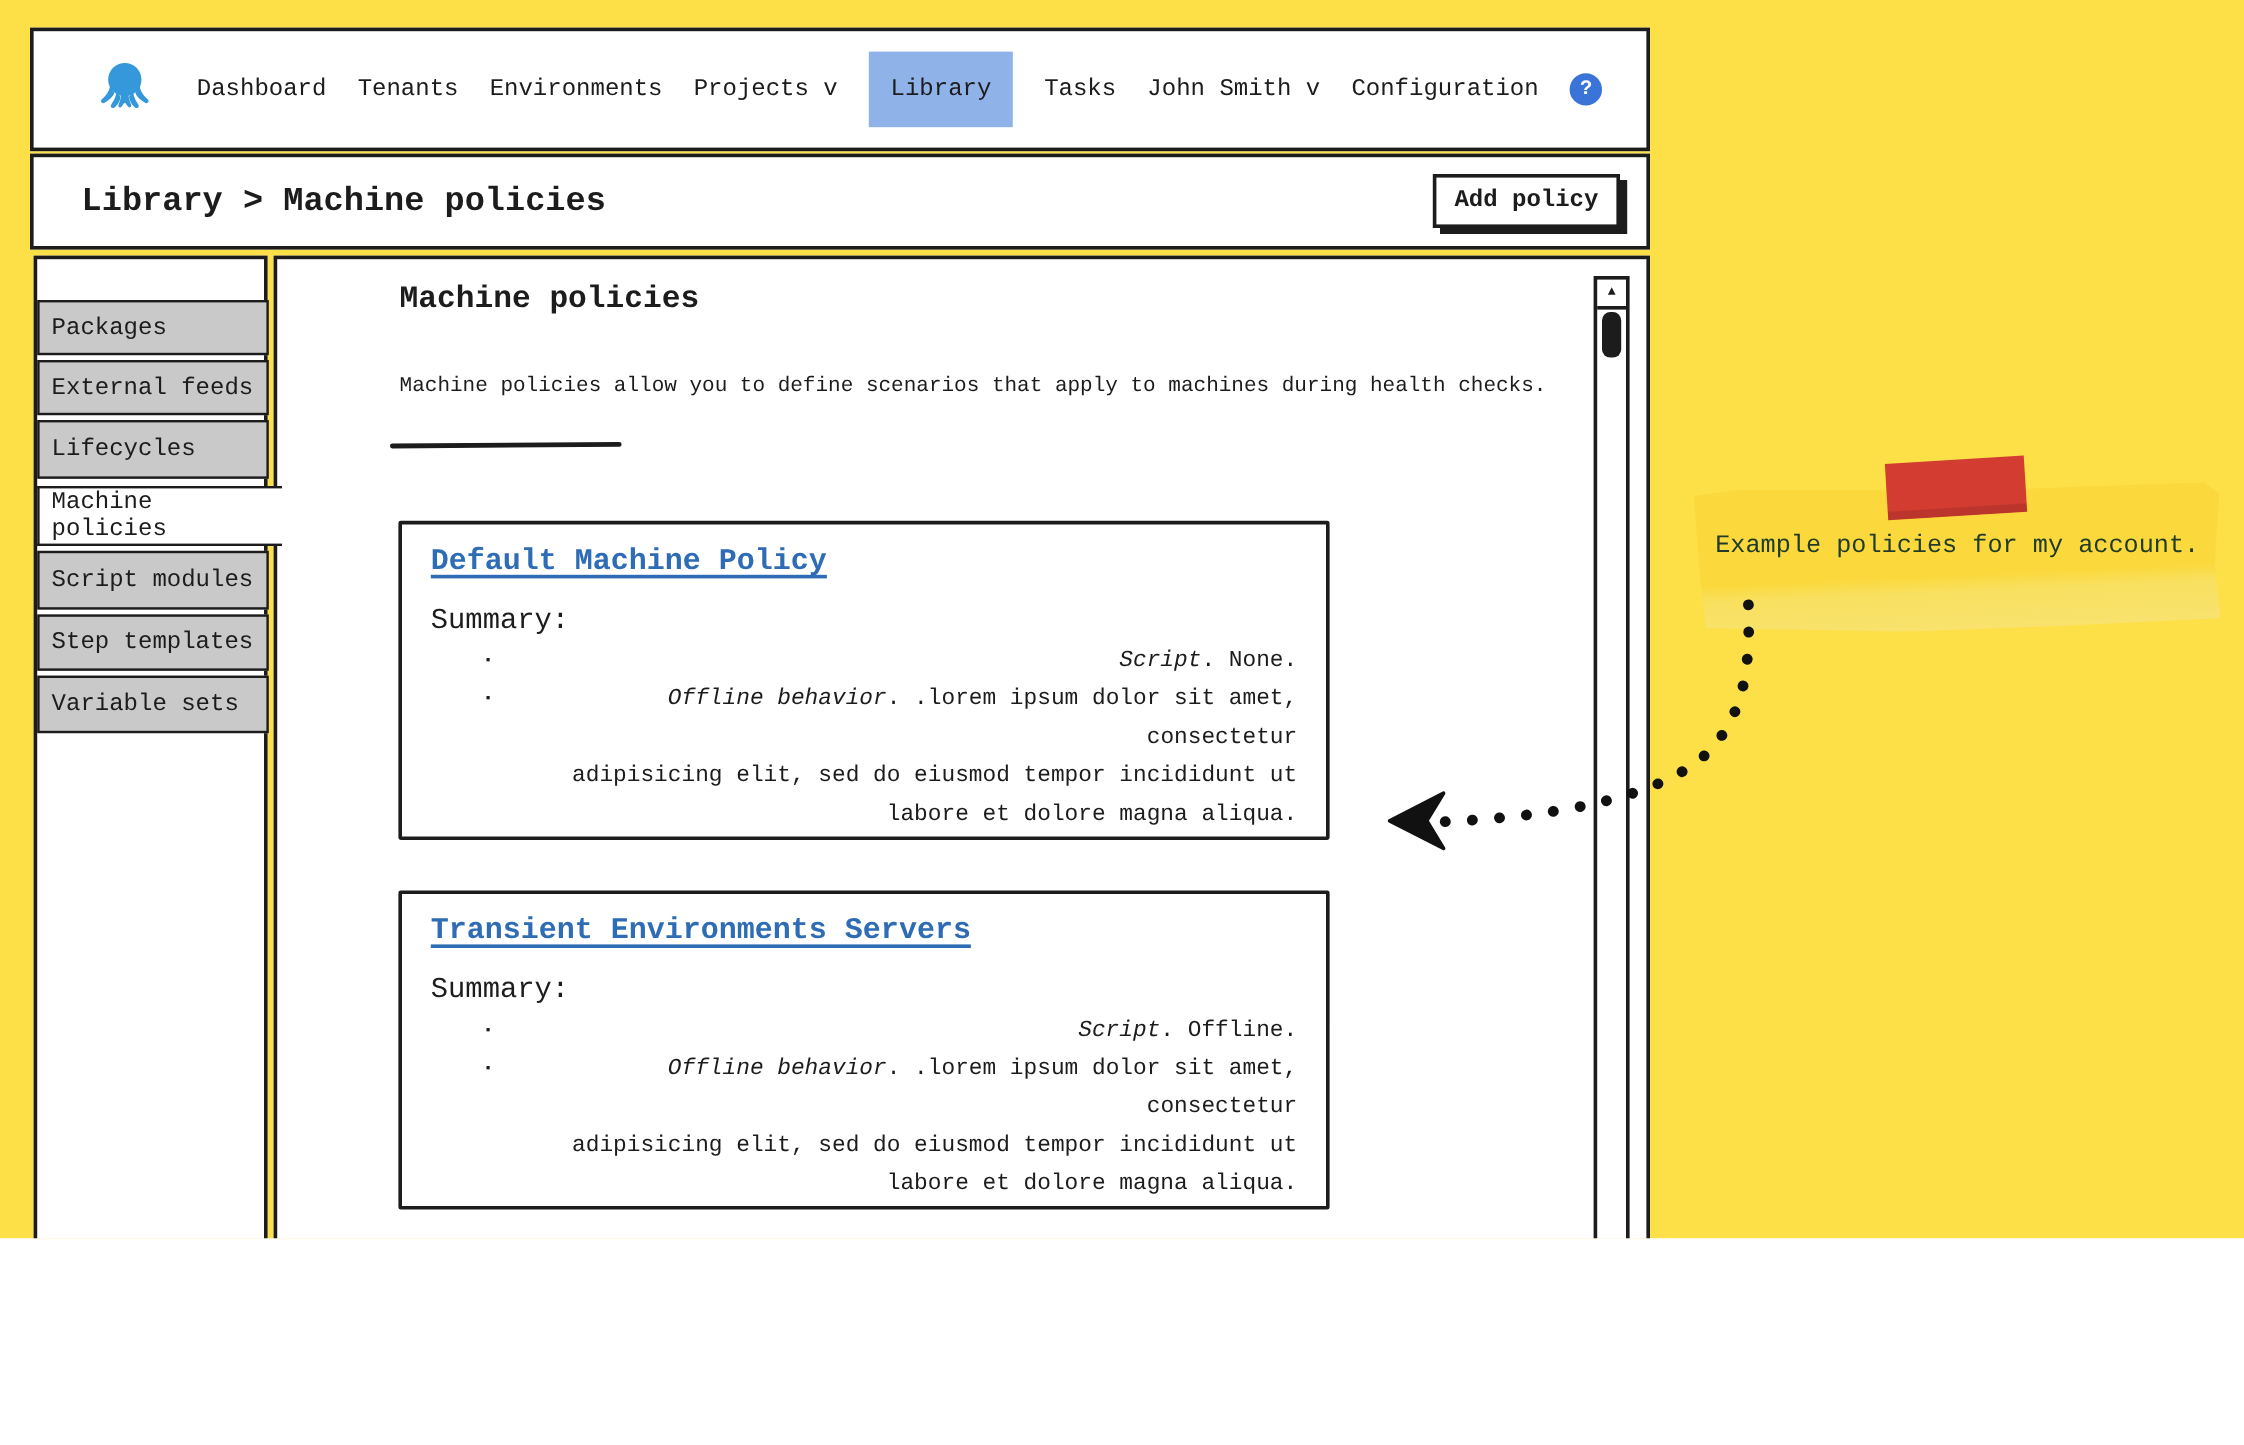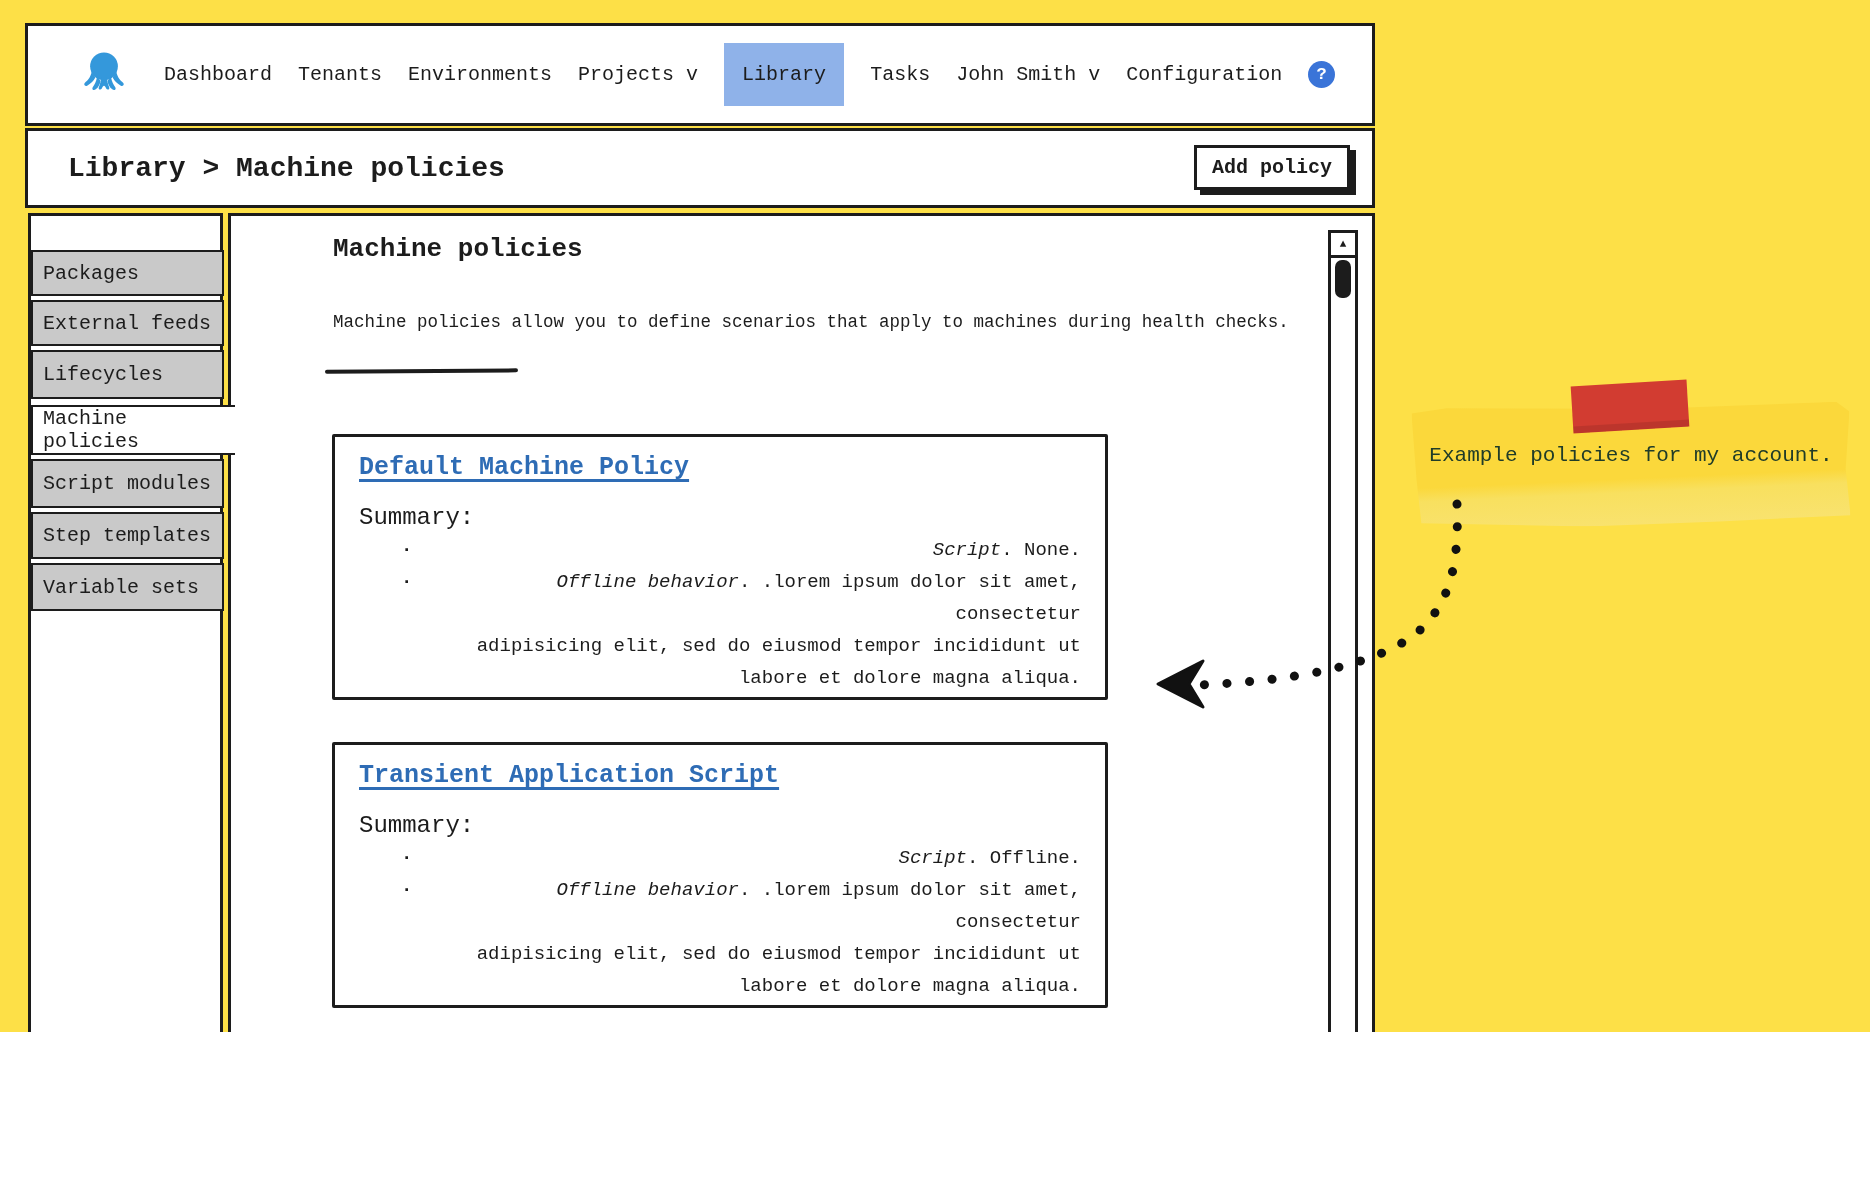--- a/index.html
+++ b/index.html
@@ -126,21 +126,21 @@
       <div class="card-summary">Summary:</div>
       <ul>
         <li><span class="b-label">Script</span><span class="b-text">. None.</span></li>
         <li><span class="b-label">Offline behavior</span><span class="b-text">. .lorem ipsum dolor sit amet, consectetur
 adipisicing elit, sed do eiusmod tempor incididunt ut
 labore et dolore magna aliqua.</span></li>
       </ul>
     </div>
 
     <div class="card card-2">
-      <span class="card-link">Transient Application Script</span>
+      <span class="card-link">Transient Environments Servers</span>
       <div class="card-summary">Summary:</div>
       <ul>
         <li><span class="b-label">Script</span><span class="b-text">. Offline.</span></li>
         <li><span class="b-label">Offline behavior</span><span class="b-text">. .lorem ipsum dolor sit amet, consectetur
 adipisicing elit, sed do eiusmod tempor incididunt ut
 labore et dolore magna aliqua.</span></li>
       </ul>
     </div>
 
     <div class="scrollbar">

